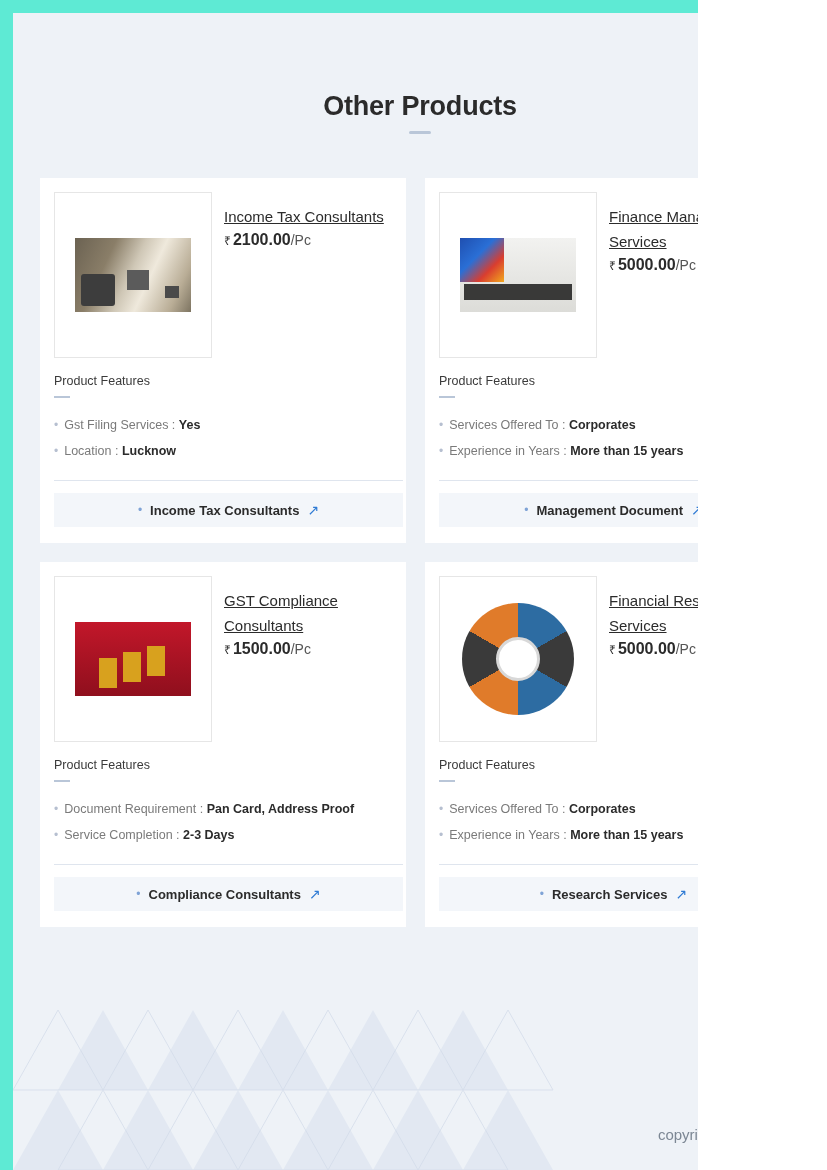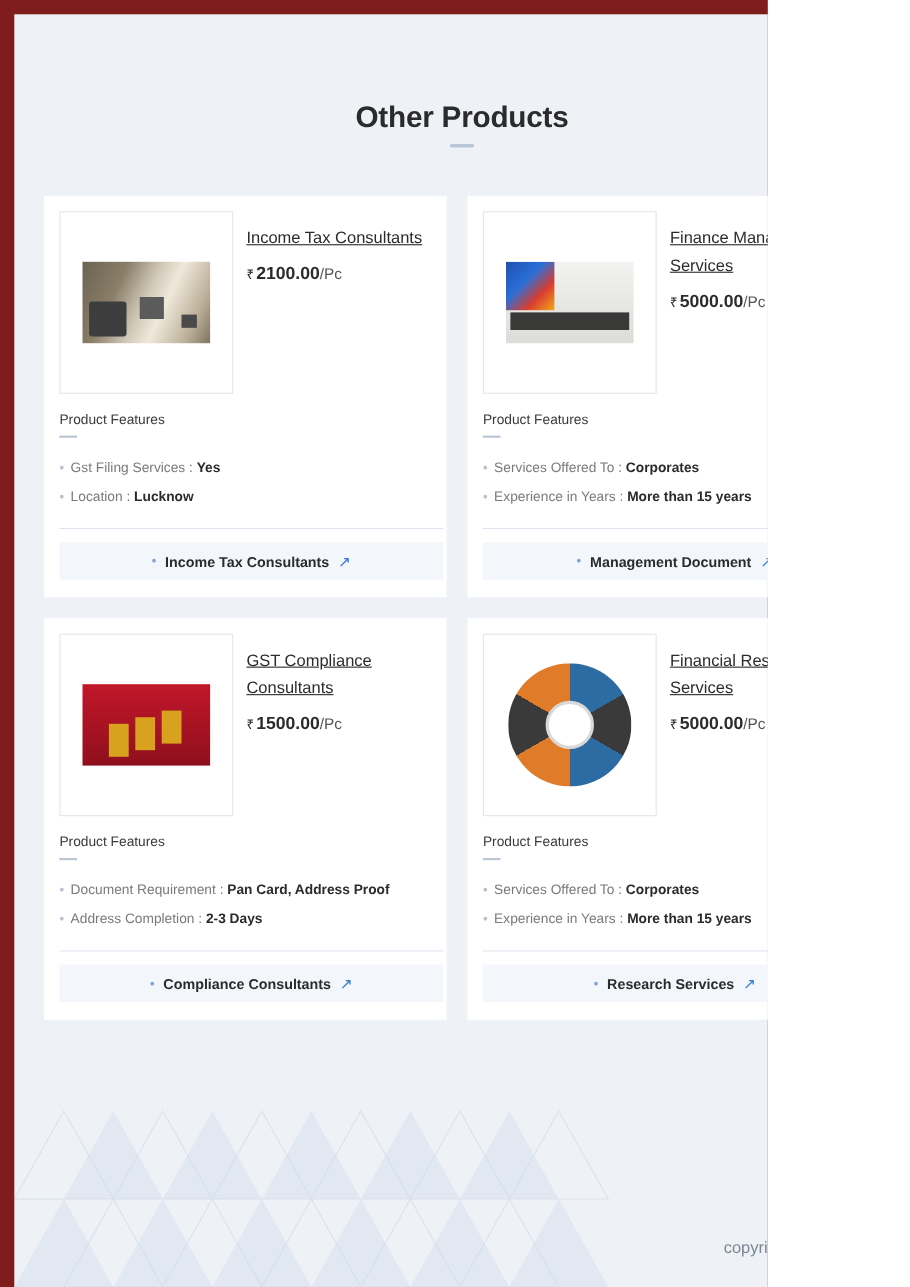--- a/index.html
+++ b/index.html
@@ -7,21 +7,21 @@
     margin: 0;
     padding: 0;
     background: #ffffff;
     font-family: "Liberation Sans", sans-serif;
   }
   #page {
     position: relative;
     width: 698px;
     height: 1170px;
     overflow: hidden;
-    background: #7f1d1d;
+    background: #5eead4;
   }
   .page-bg {
     position: absolute;
     left: 13px;
     top: 13px;
     width: 814px;
     height: 1157px;
     background: #eef2f7;
     overflow: hidden;
   }
@@ -152,21 +152,21 @@
   }
   .product-title {
     font-size: 15px;
     line-height: 25px;
     color: #2b2b2b;
     text-decoration: underline;
     display: inline;
     cursor: pointer;
   }
   .price-row {
-    margin-top: 12px;
+    margin-top: 2px;
     font-size: 14px;
     color: #2b2b2b;
     white-space: nowrap;
   }
   .rupee { font-size: 12px; margin-right: 2px; }
   .price-amt { font-size: 16px; font-weight: bold; }
   .price-unit { font-size: 14px; color: #555; }
   .features-label {
     margin-top: 16px;
     font-size: 12.5px;
@@ -330,21 +330,21 @@
           </div>
         </div>
         <div class="features-label">Product Features</div>
         <div class="features-underline"></div>
         <ul class="feature-list">
           <li class="feature-item">
             <span class="dot">•</span><span>Document Requirement :</span>
             <span class="val">Pan Card, Address Proof</span>
           </li>
           <li class="feature-item">
-            <span class="dot">•</span><span>Address Completion :</span>
+            <span class="dot">•</span><span>Service Completion :</span>
             <span class="val">2-3 Days</span>
           </li>
         </ul>
         <div class="card-divider"></div>
         <div class="cta">
           <span class="dot">•</span>
           <span class="cta-label">Compliance Consultants</span>
           <span class="arrow-icon">↗</span>
         </div>
       </div>

